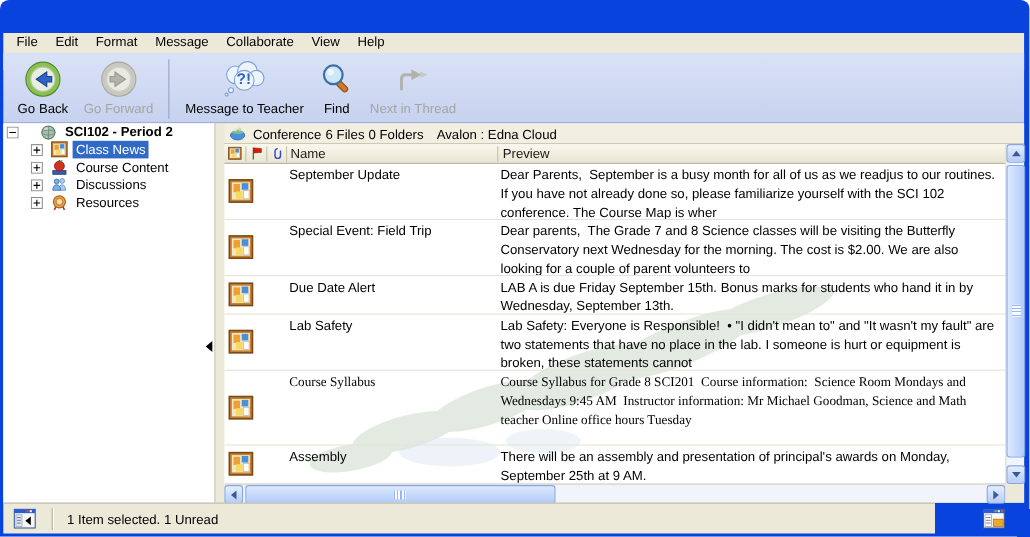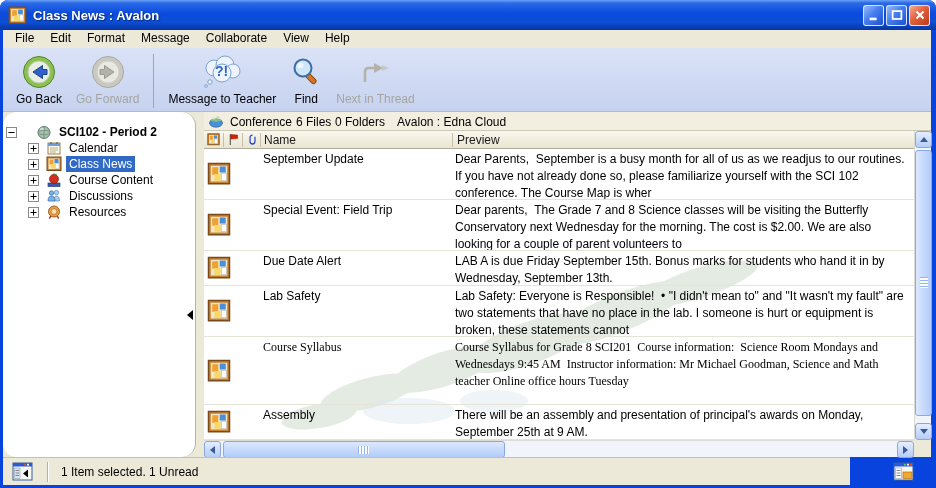--- a/index.html
+++ b/index.html
@@ -32,21 +32,21 @@
     background:linear-gradient(180deg,#dae2f7,#c6d2ef);
     border-bottom:1px solid #aeb9d6;display:flex;align-items:flex-start;padding:4px 0 0 6px;}
   .tbtn{display:flex;flex-direction:column;align-items:center;padding:1px 7px 0 7px;}
   .tbtn .ticon{height:38px;display:flex;align-items:center;}
   .tbtn .tlabel{margin-top:1px;white-space:nowrap;}
   .tbtn.disabled .tlabel{color:#a5a5a0;}
   .tsep{width:1px;height:54px;background:#98a4c2;margin:2px 7px 0 7px;}
   
   .main{position:absolute;left:3px;top:112px;width:928px;height:345px;background:#ece9d8;}
   .tree{position:absolute;left:0;top:0;width:193px;height:345px;background:#fff;
-    border-right:1px solid #b8b4a4;padding-top:12px;overflow:hidden;border-radius:14px;}
+    border-right:1px solid #b8b4a4;padding-top:0;overflow:hidden;}
   .trow{height:16px;display:flex;align-items:center;white-space:nowrap;}
   .texp{width:11px;height:11px;flex:0 0 11px;}
   .texp.root{margin-left:3px;}
   .texp.child{margin-left:25px;}
   .tspacer{width:11px;flex:0 0 11px;margin-left:25px;}
   .ticon16{width:16px;height:16px;flex:0 0 16px;}
   .trow .ticon16{margin-left:7px;}
   .trow.rootrow .ticon16{margin-left:19px;}
   .tlabel-tree{margin-left:4px;padding:1px 3px;}
   .tlabel-tree.bold{font-weight:bold;}
@@ -234,43 +234,20 @@
         <rect x="3" y="3.5" width="10" height="9" fill="none" stroke="#fff" stroke-width="2"></rect>
       </symbol>
     <symbol id="i-glyph-close" viewBox="0 0 16 16">
         <path d="M4 4 L12 12 M12 4 L4 12" stroke="#fff" stroke-width="2.3"></path>
       </symbol>
   </defs>
 </svg>
 
 <div class="window">
 
-  <div class="titlebar">
-    <svg class="title-icon">
-        <use href="#i-bulletin"></use>
-      </svg>
-    <span class="title-text">Class News : Avalon</span>
-    <div class="win-btns">
-      <button class="win-btn btn-blue">
-          <svg>
-            <use href="#i-glyph-min"></use>
-          </svg>
-        </button>
-      <button class="win-btn btn-blue">
-          <svg>
-            <use href="#i-glyph-max"></use>
-          </svg>
-        </button>
-      <button class="win-btn btn-red">
-          <svg>
-            <use href="#i-glyph-close"></use>
-          </svg>
-        </button>
-    </div>
-  </div>
 
   <div class="menubar">
     <span class="menu-item">File</span>
     <span class="menu-item">Edit</span>
     <span class="menu-item">Format</span>
     <span class="menu-item">Message</span>
     <span class="menu-item">Collaborate</span>
     <span class="menu-item">View</span>
     <span class="menu-item">Help</span>
   </div>
@@ -323,29 +300,20 @@
 
     <div class="tree">
       <div class="trow rootrow">
         <svg class="texp root">
             <use href="#i-minus"></use>
           </svg>
         <svg class="ticon16">
             <use href="#i-globe"></use>
           </svg>
         <span class="tlabel-tree bold">SCI102 - Period 2</span>
-      </div>
-      <div class="trow">
-        <svg class="texp child">
-            <use href="#i-plus"></use>
-          </svg>
-        <svg class="ticon16">
-            <use href="#i-calendar"></use>
-          </svg>
-        <span class="tlabel-tree">Calendar</span>
       </div>
       <div class="trow">
         <svg class="texp child">
             <use href="#i-plus"></use>
           </svg>
         <svg class="ticon16">
             <use href="#i-bulletin"></use>
           </svg>
         <span class="tlabel-tree selected">Class News</span>
       </div>

